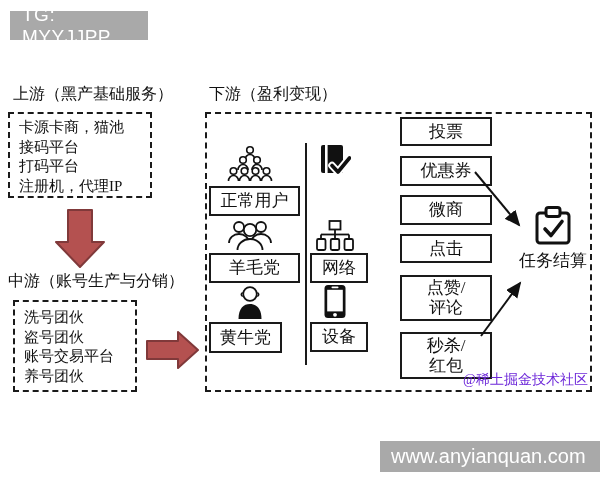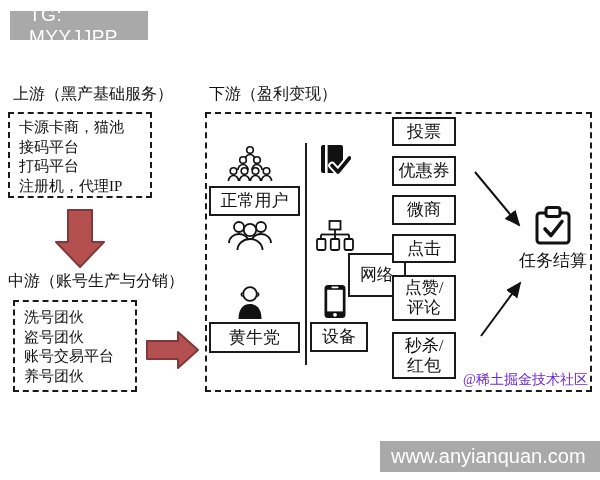--- a/index.html
+++ b/index.html
@@ -6,21 +6,21 @@
   #canvas {
     position:relative; width:600px; height:480px; background:#ffffff;
     font-family:"Liberation Serif", serif; color:#111; overflow:hidden;
   }
   * { box-sizing:border-box; }
 
   .banner {
     position:absolute; background:#a9a9a9; color:#ffffff;
     font-family:"Liberation Sans", sans-serif; display:flex; align-items:center;
   }
-  #tg-banner { left:10px; top:11px; width:138px; height:29px; font-size:19px; padding-left:19px; letter-spacing:0.5px; }
+  #tg-banner { left:10px; top:11px; width:138px; height:29px; font-size:19px; padding-left:12px; letter-spacing:0.5px; }
   #site-banner { left:380px; top:441px; width:220px; height:31px; font-size:20px; padding-left:11px; }
 
   .section-title {
     position:absolute; font-weight:normal; font-size:16px; line-height:20px; white-space:nowrap;
   }
   #upstream-title { left:13px; top:84px; }
   #midstream-title { left:8px; top:271px; }
   #downstream-title { left:209px; top:84px; }
 
   .dashed-box { position:absolute; border:2px dashed #1a1a1a; background:transparent; }
@@ -34,37 +34,37 @@
 
   .solid-box {
     position:absolute; border:2px solid #1a1a1a; background:#fff;
     display:flex; align-items:center; justify-content:center;
     font-size:17px; line-height:20px; text-align:center; white-space:pre-line;
   }
 
   
   #actor-box-0 { left:209px; top:186px; width:91px; height:30px; }
   #actor-box-1 { left:209px; top:253px; width:91px; height:30px; }
-  #actor-box-2 { left:209px; top:322px; width:91px; height:31px; }
+  #actor-box-2 { left:209px; top:322px; width:73px; height:31px; }
   #crowd-icon   { left:227px; top:145px; }
   #group-icon   { left:227px; top:218px; }
   #person-icon  { left:235px; top:285px; }
 
   #column-divider { position:absolute; left:305px; top:143px; width:2px; height:222px; background:#1a1a1a; }
 
   
   #res-box-0 { left:310px; top:186px; width:58px; height:30px; }
-  #res-box-1 { left:310px; top:253px; width:58px; height:44px;margin-left:38px; }
+  #res-box-1 { left:310px; top:253px; width:58px; height:30px; }
   #res-box-2 { left:310px; top:322px; width:58px; height:30px; }
   #book-icon    { left:319px; top:144px; }
   #network-icon { left:315px; top:220px; }
   #phone-icon   { left:323px; top:284px; }
 
   
-  .money-box { left:392px; width:64px; }
+  .money-box { left:400px; width:92px; }
   #money-box-0 { top:117px; height:29px; }
   #money-box-1 { top:156px; height:30px; }
   #money-box-2 { top:195px; height:30px; }
   #money-box-3 { top:234px; height:29px; }
   #money-box-4 { top:275px; height:46px; }
   #money-box-5 { top:332px; height:47px; }
 
   #thin-arrow-down { left:470px; top:167px; }
   #thin-arrow-up   { left:475px; top:275px; }
 
@@ -137,20 +137,21 @@
   <svg id="group-icon" class="icon" width="46" height="34" viewBox="0 0 46 34">
     <g stroke="#111" fill="#fff" stroke-width="1.8">
       <circle cx="12" cy="9" r="5"></circle>
       <path d="M 2 25 a 10 9 0 0 1 20 0"></path>
       <circle cx="34" cy="9" r="5"></circle>
       <path d="M 24 25 a 10 9 0 0 1 20 0"></path>
       <circle cx="23" cy="12" r="6.2"></circle>
       <path d="M 10.5 32 a 12.5 11 0 0 1 25 0"></path>
     </g>
   </svg>
+  <div id="actor-box-1" class="solid-box">羊毛党</div>
 
   <svg id="person-icon" class="icon" width="30" height="34" viewBox="0 0 30 34">
     <circle cx="7.8" cy="9.5" r="1.6" fill="#fff" stroke="#111" stroke-width="1.4"></circle>
     <circle cx="22.2" cy="9.5" r="1.6" fill="#fff" stroke="#111" stroke-width="1.4"></circle>
     <circle cx="15" cy="9" r="6.8" fill="#fff" stroke="#111" stroke-width="1.8"></circle>
     <path d="M 3.5 34 C 3.5 23.5 8.5 19 15 19 C 21.5 19 26.5 23.5 26.5 34 Z" fill="#111"></path>
   </svg>
   <div id="actor-box-2" class="solid-box">黄牛党</div>
 
   <div id="column-divider"></div>

